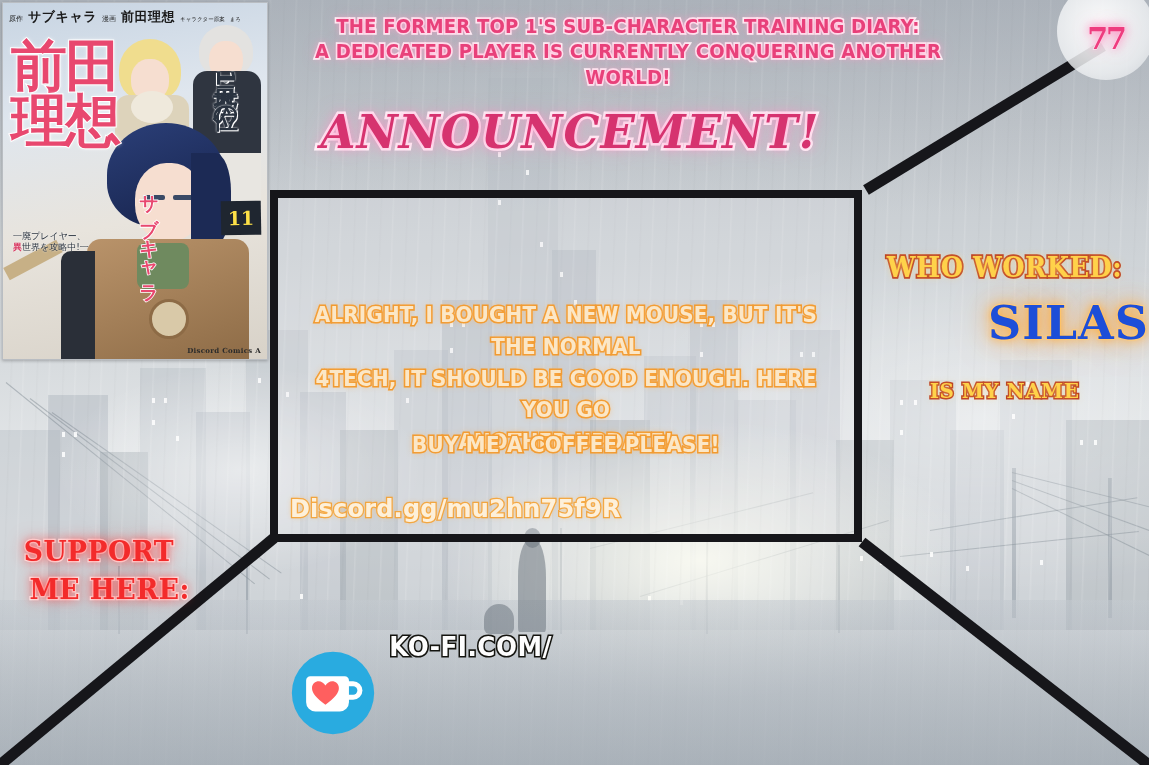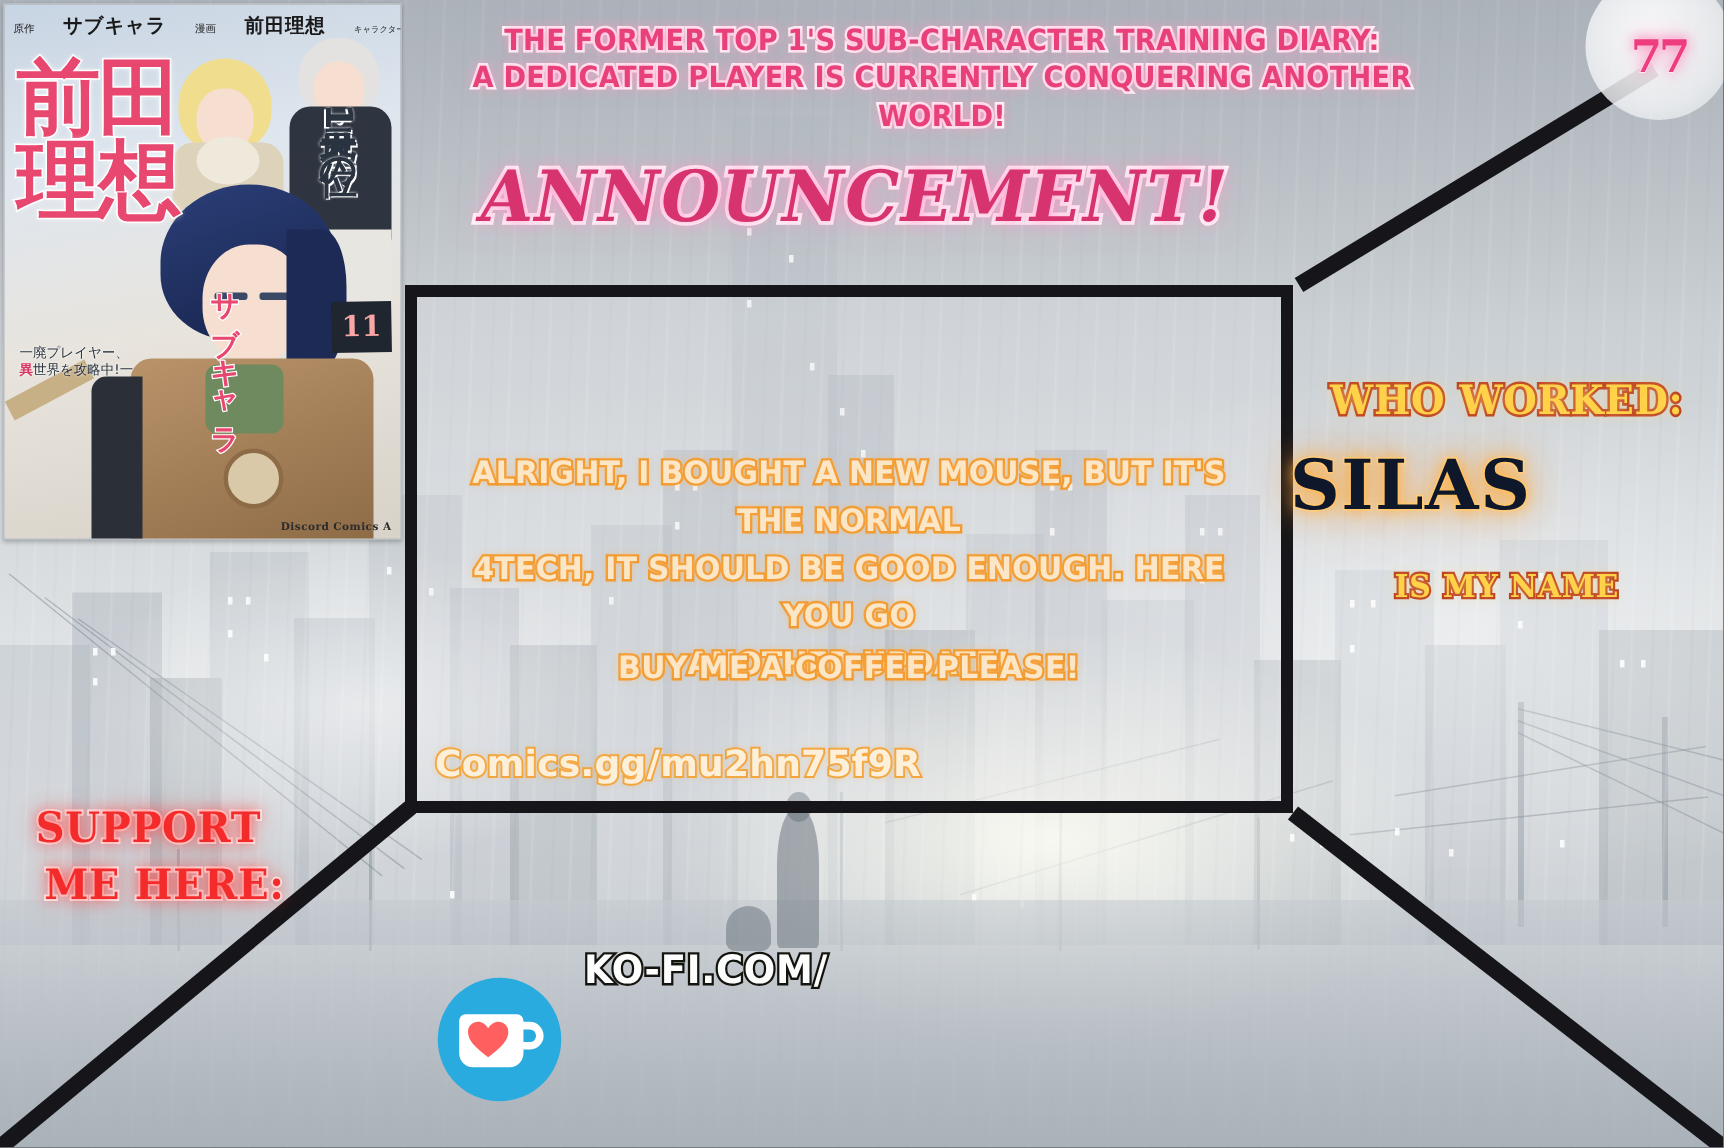--- a/index.html
+++ b/index.html
@@ -95,21 +95,21 @@
     position: absolute;
     left: 2px; top: 2px;
     width: 264px; height: 356px;
     background: linear-gradient(170deg, #c7d4e2 0%, #dfe6ee 30%, #e8e4dd 60%, #d8d2c8 100%);
     border: 1px solid #b9bdc2;
     overflow: hidden;
     box-shadow: 0 1px 3px rgba(0,0,0,.25);
   }
   .cover-credits {
     position: absolute; top: 5px; left: 6px; right: 4px;
-    display: flex; align-items: baseline; gap: 19px;
+    display: flex; align-items: baseline; gap: 5px;
     font-family: Liberation Mono, monospace;
     color: #1a1a1a;
     white-space: nowrap;
   }
   .cc-small { font-size: 7px; }
   .cc-name  { font-size: 13px; font-weight: bold; letter-spacing: .5px; }
   .cc-tiny  { font-size: 5.5px; }
 
   .cover-title-vert {
     position: absolute;
@@ -155,21 +155,21 @@
     color: #2b3440;
     text-shadow: 0 0 2px #fff;
     line-height: 1.25;
   }
   .cover-tagline .hl { color: #d8365f; font-weight: bold; }
   .cover-volume {
     position: absolute;
     right: 6px; top: 198px;
     width: 40px; height: 34px;
     background: #1f2630;
-    color: #fca5a5;
+    color: #fde047;
     font-family: "DejaVu Serif", serif;
     font-size: 19px; font-weight: bold;
     display: flex; align-items: center; justify-content: center;
     transform: rotate(-1deg);
   }
   .cover-imprint {
     position: absolute;
     right: 6px; bottom: 4px;
     font-family: "DejaVu Serif", serif;
     font-size: 7px; font-weight: bold;
@@ -282,26 +282,26 @@
     color: #ffd24a;
     -webkit-text-stroke: 3.4px #b8361a;
     paint-order: stroke fill;
     text-shadow: 0 0 8px rgba(255,215,120,.75);
     transform: scaleX(.95);
   }
   .silas-name {
     position: absolute;
     left: 860px; top: 296px;
     width: 289px;
-    text-align: left;
+    text-align: right;
     font-family: "DejaVu Serif", serif;
     font-weight: bold;
     font-size: 46px;
     letter-spacing: 1px;
-    color: #0f172a;
+    color: #1d4ed8;
     -webkit-text-stroke: 2.2px #ffe9b0;
     paint-order: stroke fill;
     text-shadow: 0 0 9px rgba(255,180,70,1), 0 0 20px rgba(255,160,50,.85), 0 0 34px rgba(255,150,40,.5);
   }
   .is-my-name {
     position: absolute;
     left: 860px; top: 378px;
     width: 289px;
     text-align: center;
     font-family: "DejaVu Serif", serif;
@@ -577,21 +577,21 @@
 
   <div class="msgbox"></div>
 
   <div class="msg-body">
     <div>ALRIGHT, I BOUGHT A NEW MOUSE, BUT IT'S THE NORMAL</div>
     <div>4TECH, IT SHOULD BE GOOD ENOUGH. HERE YOU GO</div>
     <div>ANOTHER UPDATE!</div>
   </div>
 
   <div class="msg-coffee">BUY ME A COFFEE PLEASE!</div>
-  <div class="msg-discord">Comics.gg/mu2hn75f9R</div>
+  <div class="msg-discord">Discord.gg/mu2hn75f9R</div>
 
   <div class="who-worked">WHO WORKED:</div>
   <div class="silas-name">SILAS</div>
   <div class="is-my-name">IS MY NAME</div>
 
   <div class="support-here">
     <span>SUPPORT</span>
     <span class="l2">ME HERE:</span>
   </div>
 

